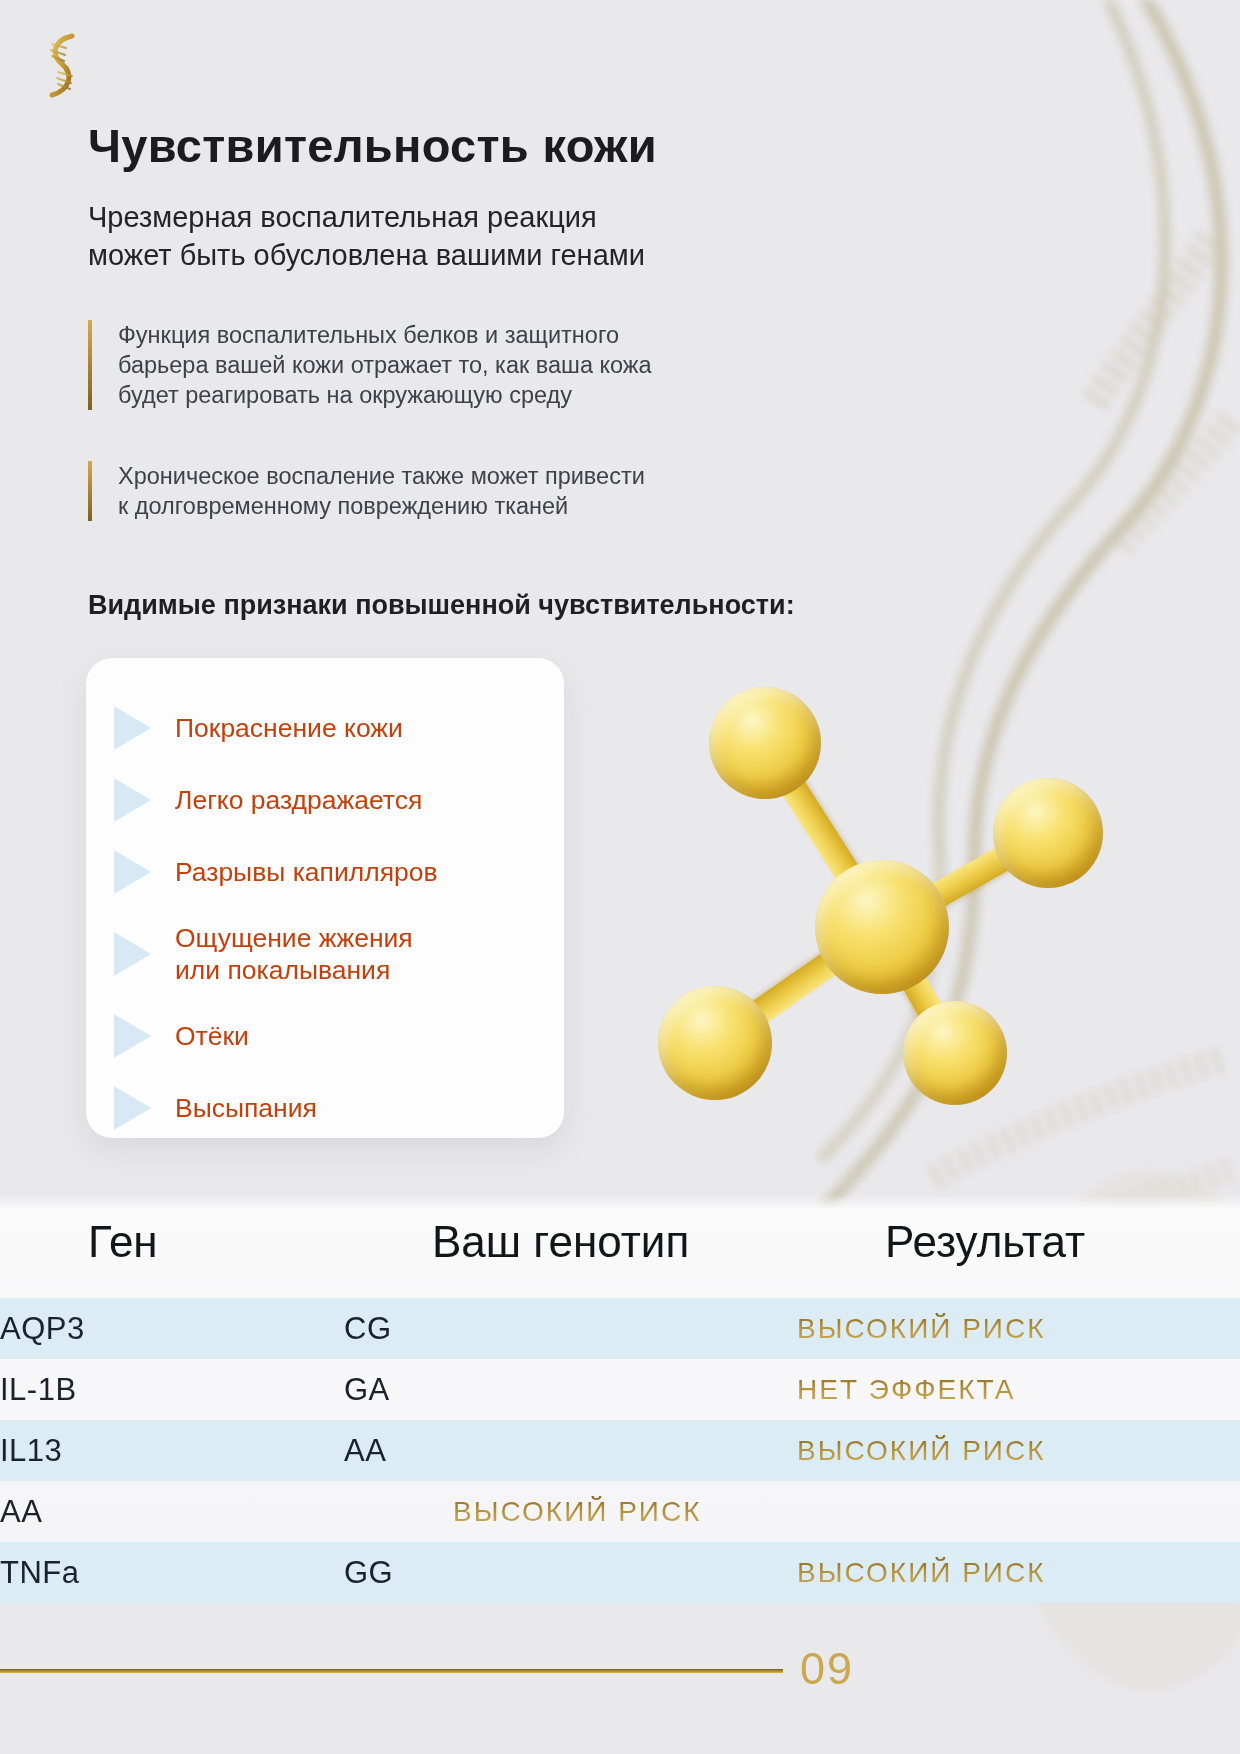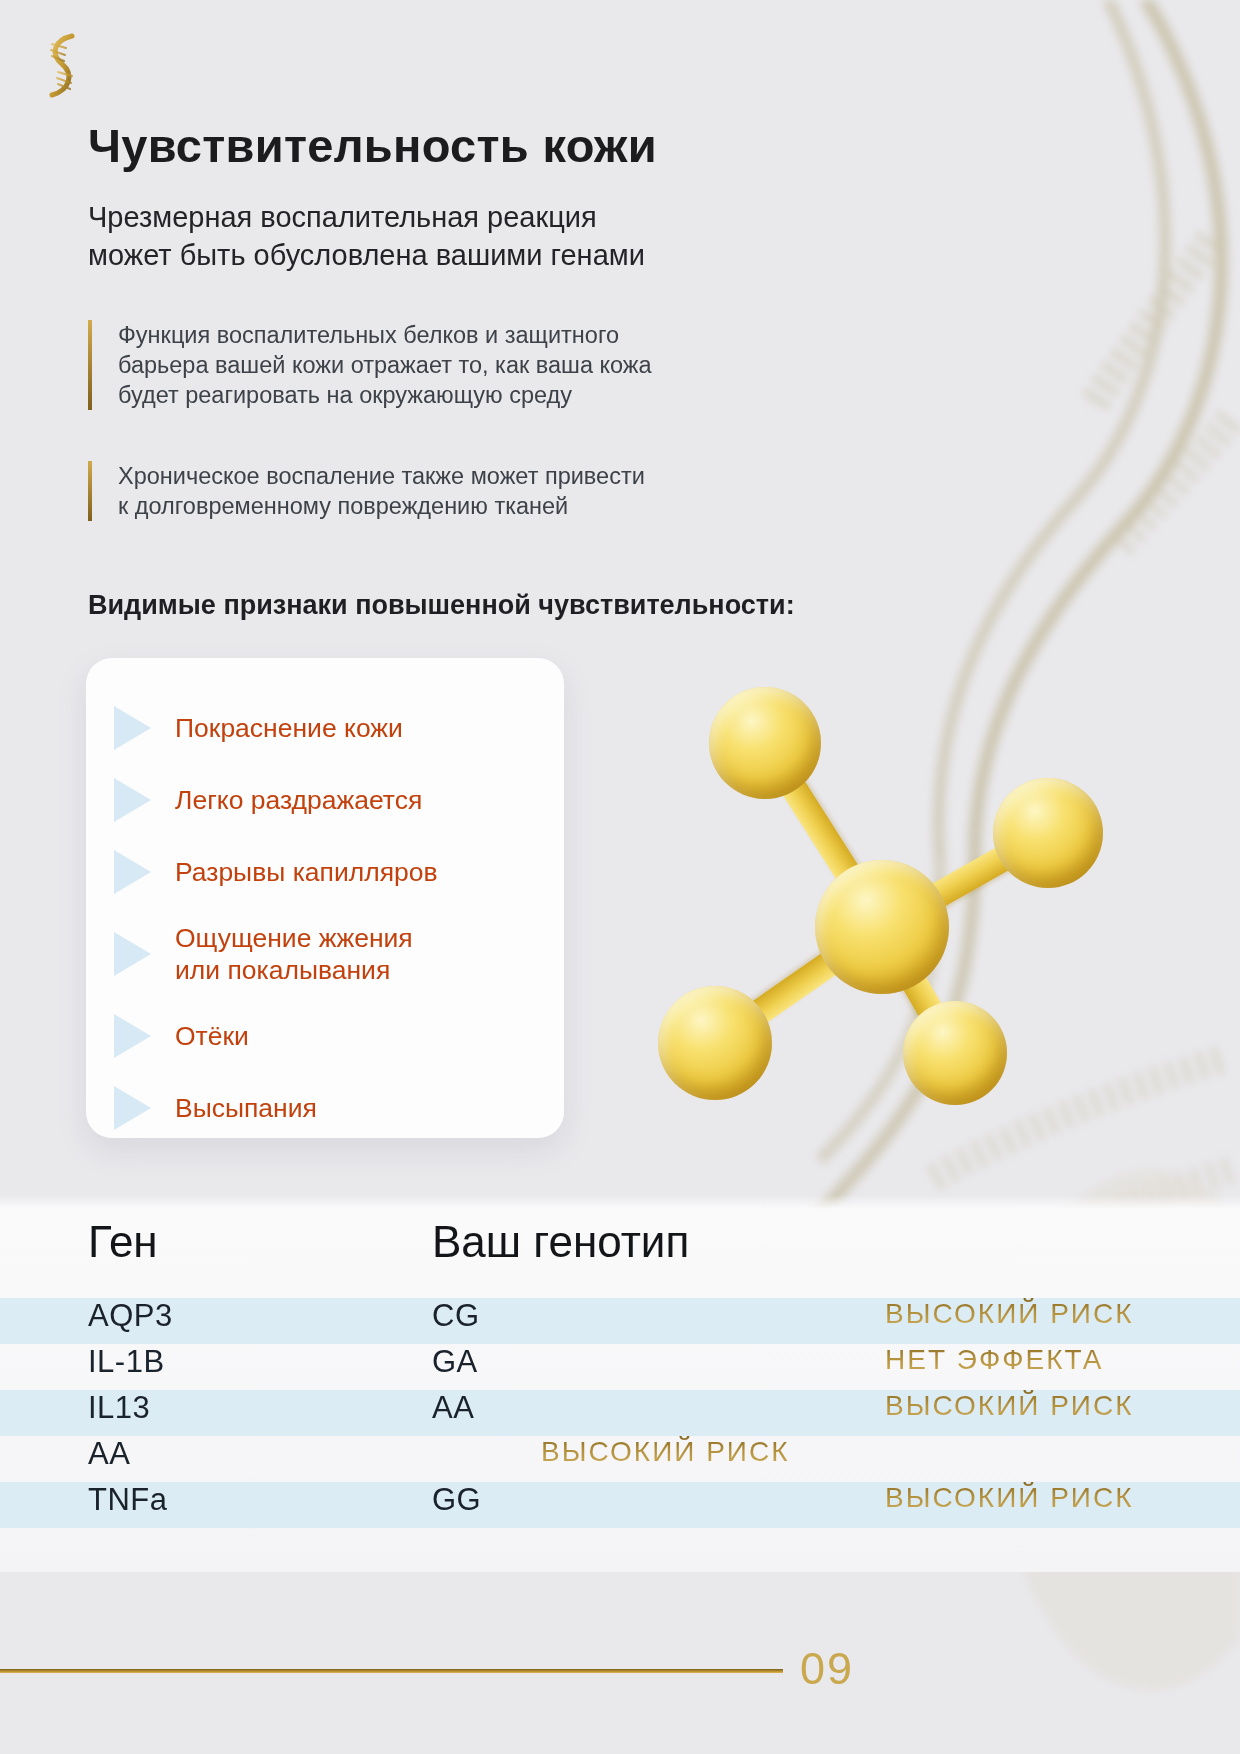--- a/index.html
+++ b/index.html
@@ -76,21 +76,21 @@
     background:radial-gradient(circle at 38% 30%,#fdf6c4 0%,#f8e170 28%,#eecc45 55%,#dcb126 76%,#c3951b 90%,#b2870f 100%);
     box-shadow:inset -6px -10px 18px rgba(150,105,10,.45), inset 5px 8px 14px rgba(255,255,235,.75);
   }
   
   .table-band{
     position:absolute;left:0;top:1195px;width:1240px;height:377px;
     background:linear-gradient(180deg,rgba(250,250,252,0) 0,#fafafb 14px,#f4f4f6 100%);
   }
   .thead{display:flex;padding:22px 0 0 88px;color:#141519;font-weight:400;font-size:44px;}
   .trows{margin-top:31px;}
-  .trow{display:flex;align-items:flex-start;height:46px;padding-left:88px;}
+  .trow{display:flex;align-items:center;height:61px;}
   .trow:nth-child(odd){background:#dcecf5;}
   .c-gene{width:344px;}
   .c-geno{width:453px;}
   .c-res{flex:1;}
   .trow .c-gene,.trow .c-geno{font-size:31px;color:#1a222c;letter-spacing:.5px;}
   .trow .c-res{
     font-size:28px;letter-spacing:2px;font-weight:400;
     color:#a9852f;
   }
   @supports ((-webkit-background-clip:text) or (background-clip:text)){
@@ -204,20 +204,21 @@
     <div class="ball" style="left:433px;top:198px;width:110px;height:110px;"></div>
     <div class="ball" style="left:98px;top:406px;width:114px;height:114px;"></div>
     <div class="ball" style="left:343px;top:421px;width:104px;height:104px;"></div>
     <div class="ball" style="left:255px;top:280px;width:134px;height:134px;"></div>
   </div>
 
   <div class="table-band">
     <div class="thead">
       <div class="c-gene">Ген</div>
       <div class="c-geno">Ваш генотип</div>
+      <div class="c-res">Результат</div>
     </div>
     <div class="trows">
       <div class="trow">
         <div class="c-gene">AQP3</div>
         <div class="c-geno">CG</div>
         <div class="c-res">ВЫСОКИЙ РИСК</div>
       </div>
       <div class="trow">
         <div class="c-gene">IL-1B</div>
         <div class="c-geno">GA</div>

